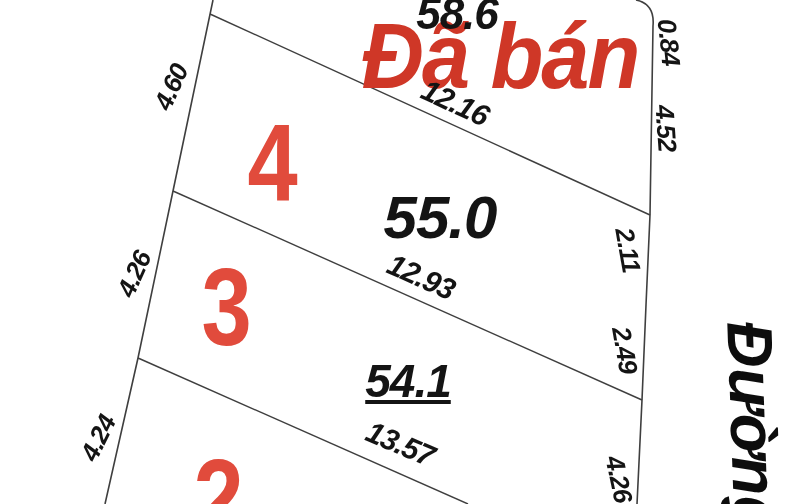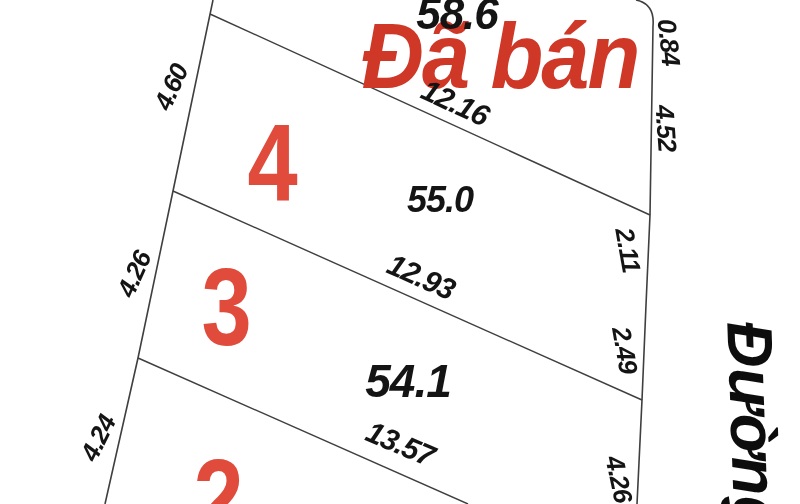--- a/index.html
+++ b/index.html
@@ -58,22 +58,22 @@
     <path d="M 213,0 L 173,191 L 138,358 L 105,504" fill="none" stroke="#3f3f3f" stroke-width="1.6"></path>
     <path d="M 636,0 Q 655,4 653,26 L 650,215 L 646,305 L 642,400 L 637,504" fill="none" stroke="#3f3f3f" stroke-width="1.6"></path>
     <path d="M 210,14 L 650,215" fill="none" stroke="#3f3f3f" stroke-width="1.4"></path>
     <path d="M 173,191 L 642,400" fill="none" stroke="#3f3f3f" stroke-width="1.4"></path>
     <path d="M 138,358 L 468,504" fill="none" stroke="#3f3f3f" stroke-width="1.4"></path>
   </svg>
 
   <div class="lbl stamp" style="left:500px;top:56px;">Đã bán</div>
 
   <div class="lbl area topArea" style="left:457px;top:14px;font-size:44px;">58.6</div>
-  <div class="lbl area" style="left:440px;top:200px;font-size:36px;">55.0</div>
-  <div class="lbl area" style="left:408px;top:381px;font-size:46px;">54.1</div>
+  <div class="lbl area" style="left:440px;top:218px;font-size:60px;">55.0</div>
+  <div class="lbl area" style="left:408px;top:381px;font-size:46px;text-decoration:underline;">54.1</div>
 
   <div class="lbl plotnum" style="left:271px;top:162px;">4</div>
   <div class="lbl plotnum" style="left:225px;top:307px;">3</div>
   <div class="lbl plotnum" style="left:217px;top:498px;">2</div>
 
   <div class="lbl dim" style="left:455px;top:103px;--r:25deg;">12.16</div>
   <div class="lbl dim" style="left:421px;top:277px;--r:24deg;">12.93</div>
   <div class="lbl dim" style="left:400px;top:444px;--r:23deg;">13.57</div>
 
   <div class="lbl side" style="left:171px;top:87px;--r:-66deg;">4.60</div>

